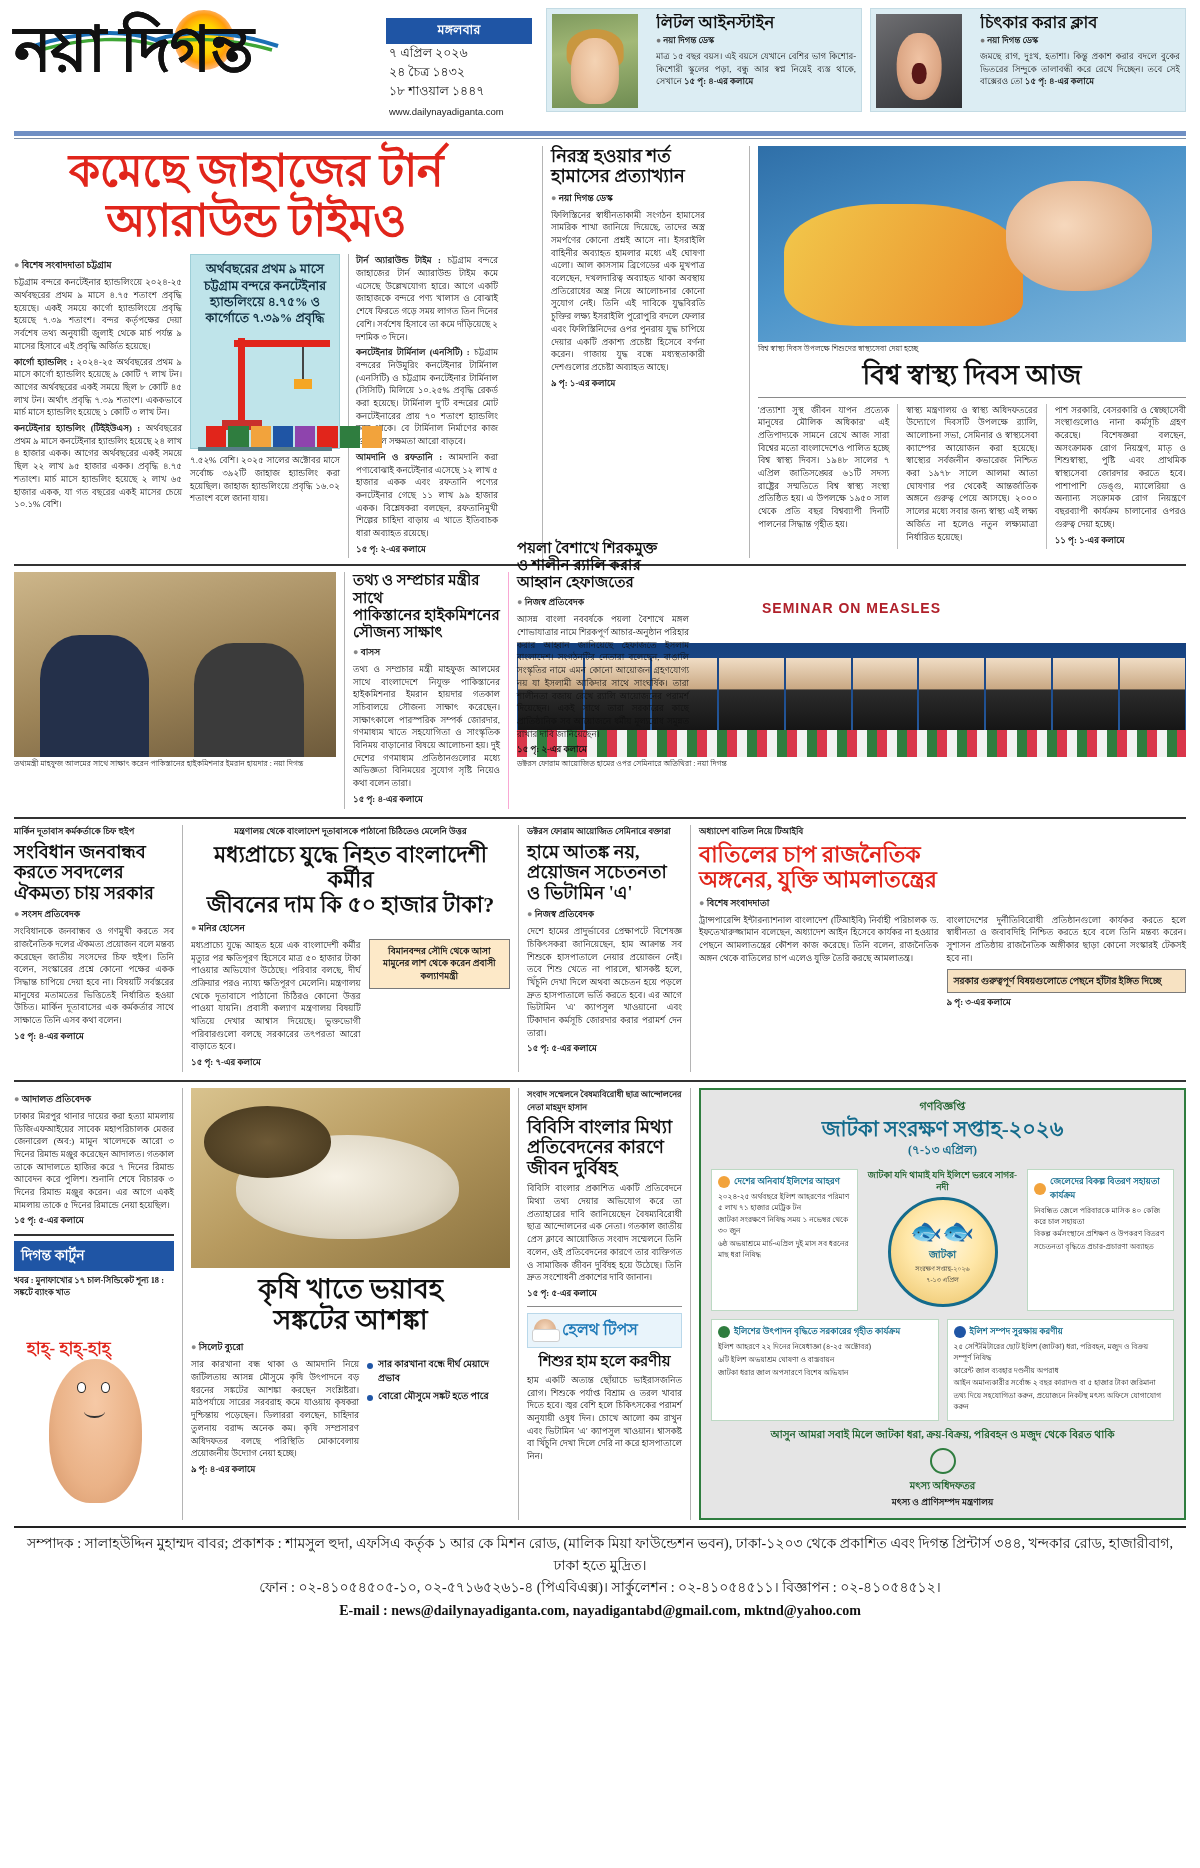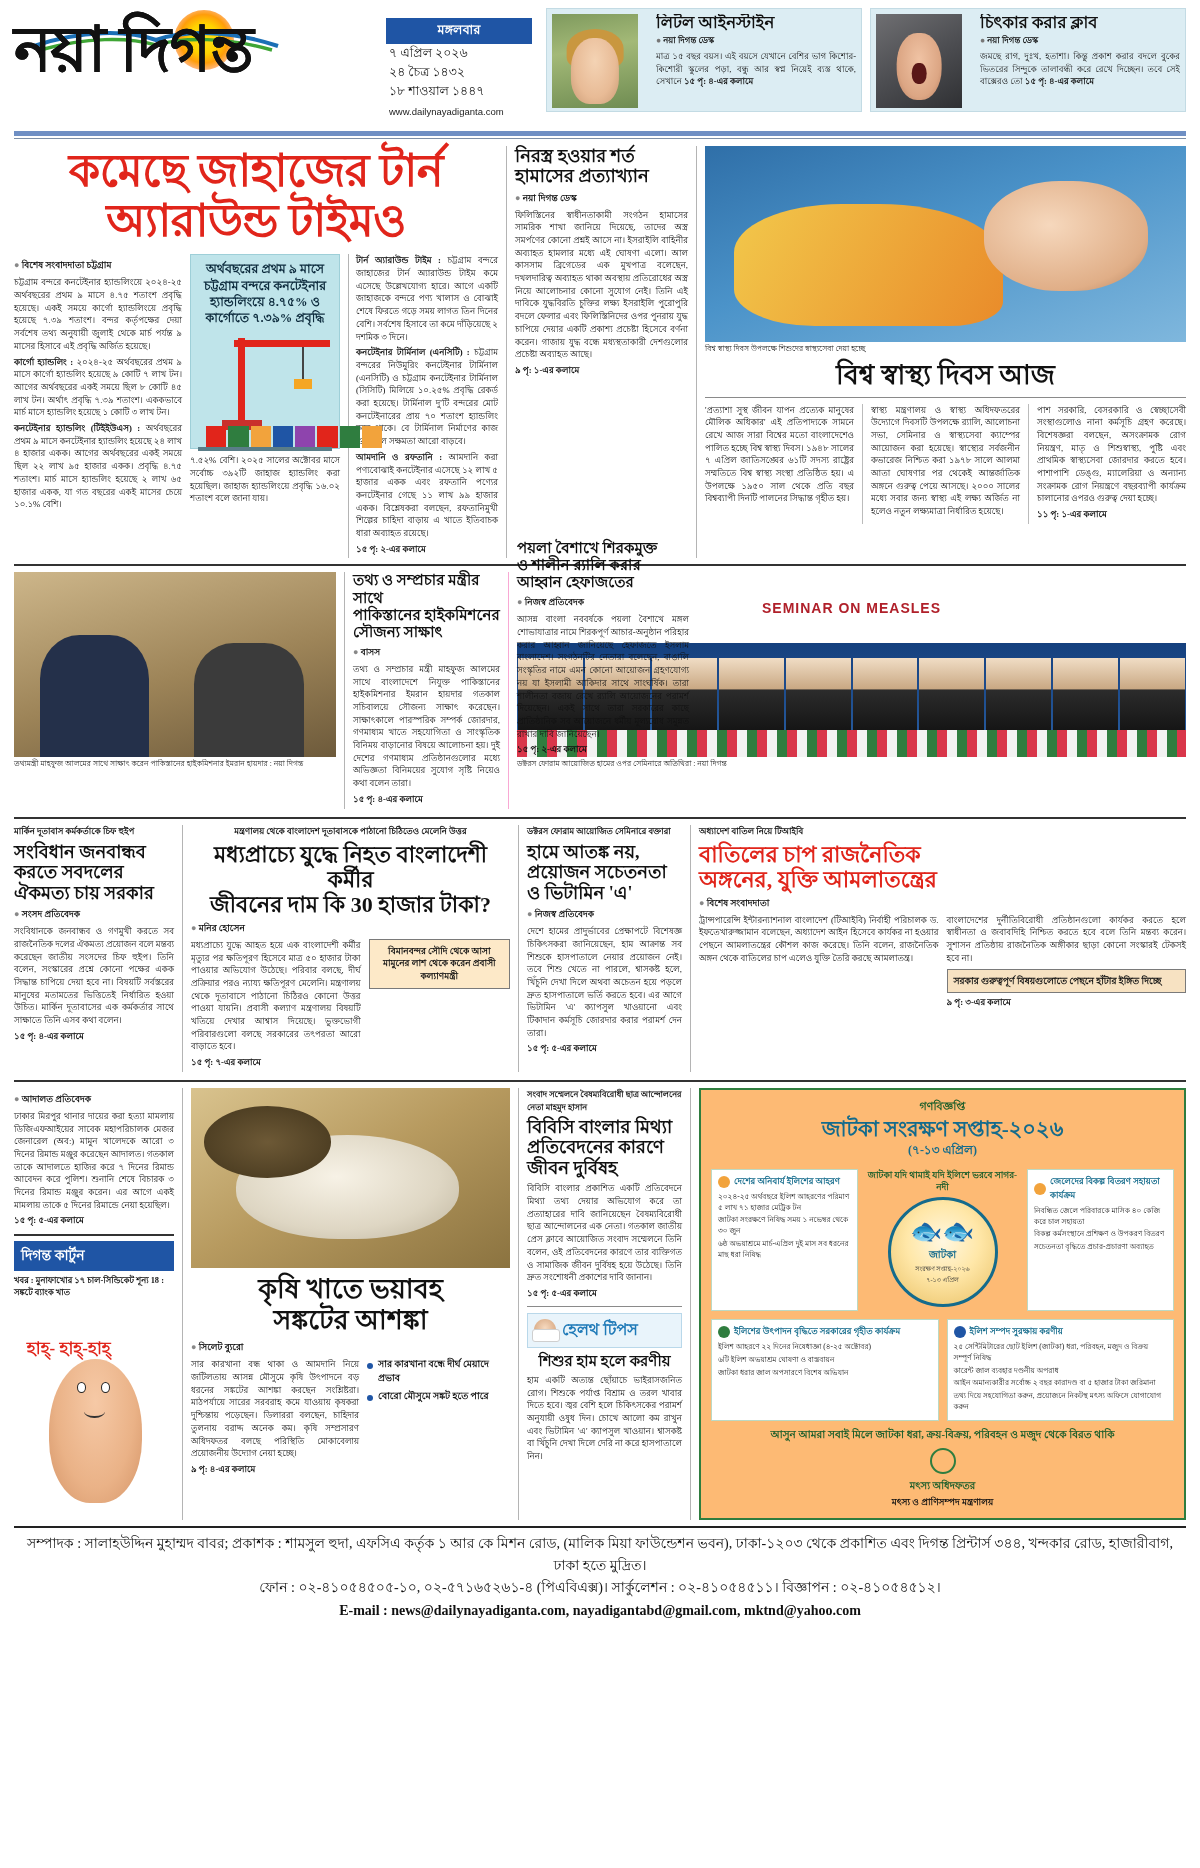--- a/index.html
+++ b/index.html
@@ -85,21 +85,21 @@
   .hdl-sm { font-size: 15px; }
   .hdl-red { color: #e1251b; }
   .byline { font-size: 9px; font-weight: bold; margin: 4px 0 3px; }
   .byline .dot { color: #888; }
   .body-txt { font-size: 8.7px; line-height: 1.46; text-align: justify; }
   .body-txt p { margin-bottom: 3px; }
   .more { font-weight: bold; white-space: nowrap; }
   .caption { font-size: 7.6px; line-height: 1.35; margin-top: 2px; color: #222; }
 
   
-  .top-band { display: flex; margin-top: 7px; }
+  .top-band { display: flex; margin-top: 7px; gap: 36px; }
   .zoneA { width: 492px; padding-right: 8px; }
   .zoneB { width: 190px; padding: 0 8px; border-left: 1px solid #b4b4b4; }
   .zoneC { width: 490px; padding-left: 8px; border-left: 1px solid #b4b4b4; display:flex; }
 
   
   .info-box { background: #bfe4ea; border: 1px solid #9ecfd8; padding: 6px 7px 0; }
   .info-head { font-size: 12.5px; font-weight: bold; text-align: center; line-height: 1.3; color:#0d2b3d; }
   .info-art { height: 118px; position: relative; margin-top: 4px; }
   .crane-mast { position:absolute; left:40px; bottom:26px; width:7px; height:84px; background:#e1251b; }
   .crane-jib { position:absolute; left:36px; top:10px; width:96px; height:7px; background:#e1251b; }
@@ -142,21 +142,21 @@
   .tinted { background: #fde9c8; }
   .tinted2 { background: #f7e2c2; }
 
   
   .tips-head { background:#e9f4fb; border:1px solid #b9d8ea; display:flex; align-items:center; gap:6px; padding:3px 6px; }
   .tips-doc { width:22px; height:22px; border-radius:50%; background: radial-gradient(circle at 50% 40%, #f6d9bf 0%, #d9ab86 70%, #9d7a58 100%); position:relative; flex:0 0 22px; }
   .tips-doc::after{ content:""; position:absolute; left:-2px; bottom:-1px; width:26px; height:11px; background:#fff; border-radius:3px; border:1px solid #cfcfcf;}
   .tips-title { color:#1f7ab8; font-size:16px; font-weight:bold; }
 
   
-  .ad-box { border: 2px solid #2f7d3f; background: #fdba74; padding: 8px 10px; height: 100%; position:relative; }
+  .ad-box { border: 2px solid #2f7d3f; background: #e5e5e5; padding: 8px 10px; height: 100%; position:relative; }
   .ad-top { text-align:center; }
   .ad-kicker { font-size: 11px; color:#1c5e2a; font-weight:bold; }
   .ad-title { font-size: 21px; font-weight: bold; color: #146b8c; line-height:1.15; }
   .ad-sub { font-size: 12px; font-weight: bold; color:#146b8c; }
   .ad-cols { display:flex; gap:8px; margin-top:8px; }
   .ad-col { flex:1; background:#fff; border:1px solid #bcd9c3; padding:5px 6px; }
   .ad-col-h { font-size:8.6px; font-weight:bold; color:#146b8c; margin-bottom:3px; display:flex; gap:4px; align-items:center;}
   .ad-col-h .ic { width:12px; height:12px; border-radius:50%; background:#f2a33c; flex:0 0 12px; }
   .ad-li { font-size:7.4px; line-height:1.45; margin-bottom:2px; }
   .ad-mid { flex: 1.15; text-align:center; }
@@ -433,21 +433,21 @@
       <div class="body-txt">
         <p>সংবিধানকে জনবান্ধব ও গণমুখী করতে সব রাজনৈতিক দলের ঐকমত্য প্রয়োজন বলে মন্তব্য করেছেন জাতীয় সংসদের চিফ হুইপ। তিনি বলেন, সংস্কারের প্রশ্নে কোনো পক্ষের একক সিদ্ধান্ত চাপিয়ে দেয়া হবে না। বিষয়টি সর্বস্তরের মানুষের মতামতের ভিত্তিতেই নির্ধারিত হওয়া উচিত। মার্কিন দূতাবাসের এক কর্মকর্তার সাথে সাক্ষাতে তিনি এসব কথা বলেন।</p>
         <p><span class="more">১৫ পৃ: ৪-এর কলামে</span></p>
       </div>
     </div>
 
     <div style="width:336px; padding:0 8px; border-left:1px solid #b4b4b4;">
       <div style="font-size:8.6px; font-weight:bold; margin-bottom:3px; text-align:center;">মন্ত্রণালয় থেকে বাংলাদেশ দূতাবাসকে পাঠানো চিঠিতেও মেলেনি উত্তর</div>
       <div class="hdl hdl-lg c">
         <div>মধ্যপ্রাচ্যে যুদ্ধে নিহত বাংলাদেশী কর্মীর</div>
-        <div>জীবনের দাম কি 30 হাজার টাকা?</div>
+        <div>জীবনের দাম কি ৫০ হাজার টাকা?</div>
       </div>
       <div class="byline">
         <span class="dot">●</span> <span>মনির হোসেন</span>
       </div>
       <div style="display:flex; gap:8px;">
         <div style="flex:1.2;" class="body-txt">
           <p>মধ্যপ্রাচ্যে যুদ্ধে আহত হয়ে এক বাংলাদেশী কর্মীর মৃত্যুর পর ক্ষতিপূরণ হিসেবে মাত্র ৫০ হাজার টাকা পাওয়ার অভিযোগ উঠেছে। পরিবার বলছে, দীর্ঘ প্রক্রিয়ার পরও ন্যায্য ক্ষতিপূরণ মেলেনি। মন্ত্রণালয় থেকে দূতাবাসে পাঠানো চিঠিরও কোনো উত্তর পাওয়া যায়নি। প্রবাসী কল্যাণ মন্ত্রণালয় বিষয়টি খতিয়ে দেখার আশ্বাস দিয়েছে। ভুক্তভোগী পরিবারগুলো বলছে সরকারের তৎপরতা আরো বাড়াতে হবে।</p>
           <p><span class="more">১৫ পৃ: ৭-এর কলামে</span></p>
         </div>
         <div style="flex:1;">

